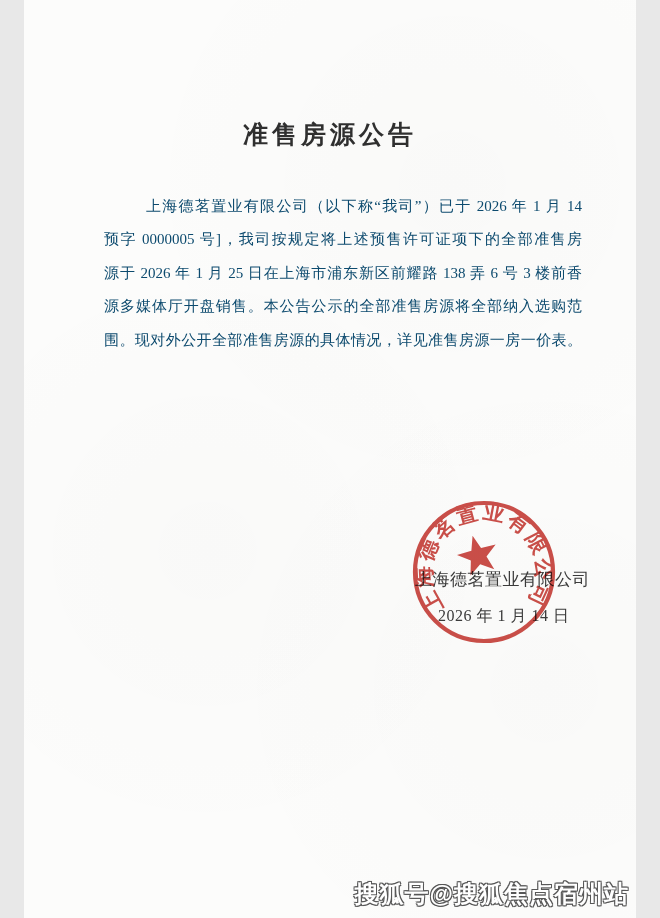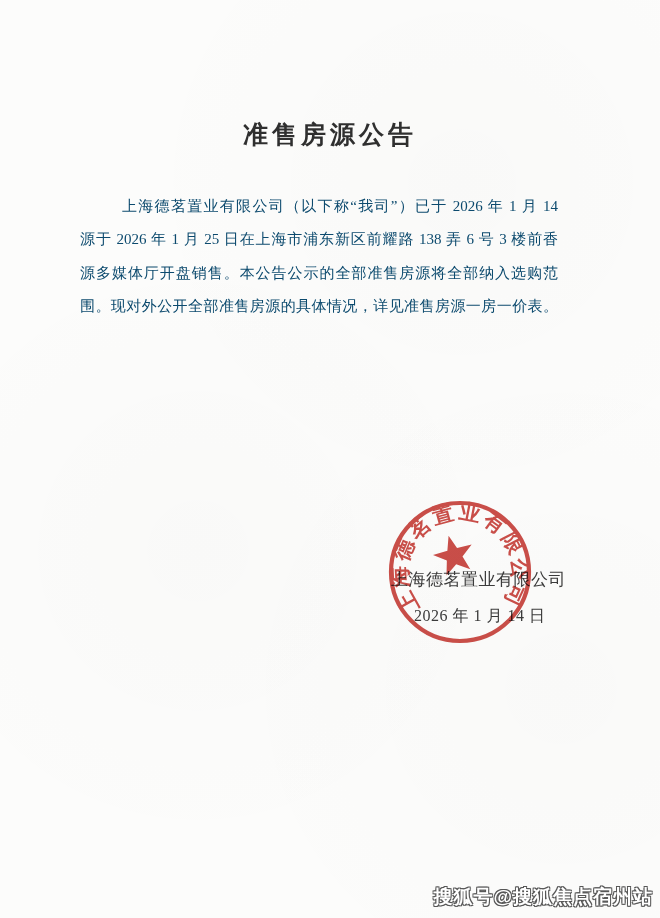--- a/index.html
+++ b/index.html
@@ -1,18 +1,18 @@
 <!DOCTYPE html>
 <html style="--paper: #fcfcfb; --ink: #3a3a3a; --seal-red: #c8403a; --watermark-fill: #ffffff; --watermark-outline: #575757;"><head>
 <meta charset="utf-8">
 <style>
   html,body{margin:0;padding:0;background:#e8e8e8;}
   .page{
     position:relative;
-    width:660px;height:918px;
+    width:612px;height:918px;
     margin:0 auto;
     background:var(--paper,#fcfcfb);
     overflow:hidden;
     font-family:"Liberation Serif","DejaVu Serif",serif;
     color:var(--ink,#3a3a3a);
   }
   
   .page::before{
     content:"";position:absolute;inset:0;
     background:
@@ -62,41 +62,42 @@
   .seal svg{display:block;width:150px;height:150px;}
   .seal .ring-text{
     font-size:21px;
     letter-spacing:3px;
     font-weight:600;
     font-family:"Liberation Serif","DejaVu Serif",serif;
   }
   .watermark{
     position:absolute;right:7px;bottom:8px;
     font-family:"Liberation Sans","DejaVu Sans",sans-serif;
-    font-size:19px;font-weight:bold;letter-spacing:1px;
+    font-size:24px;font-weight:bold;letter-spacing:1px;
     color:var(--watermark-fill,#ffffff);
     text-shadow:
       1px 1px 0 var(--watermark-outline,#555),
      -1px -1px 0 var(--watermark-outline,#555),
       1px -1px 0 var(--watermark-outline,#555),
      -1px 1px 0 var(--watermark-outline,#555),
       0 1px 0 var(--watermark-outline,#555),
       0 -1px 0 var(--watermark-outline,#555);
     white-space:nowrap;
   }
 </style>
 </head>
 <body>
 
 <div class="page">
 
   <div class="doc-title">准售房源公告</div>
 
   <div class="doc-body">
       <div class="body-line">上海德茗置业有限公司（以下称“我司”）已于 2026 年 1 月 14</div>
+      <div class="body-line">预字 0000005 号]，我司按规定将上述预售许可证项下的全部准售房</div>
       <div class="body-line">源于 2026 年 1 月 25 日在上海市浦东新区前耀路 138 弄 6 号 3 楼前香</div>
       <div class="body-line">源多媒体厅开盘销售。本公告公示的全部准售房源将全部纳入选购范</div>
       <div class="body-line">围。现对外公开全部准售房源的具体情况，详见准售房源一房一价表。</div>
     </div>
 
   <div class="sig-company">上海德茗置业有限公司</div>
 
   <div class="sig-date">2026 年 1 月 14 日</div>
 
   <div class="seal">

